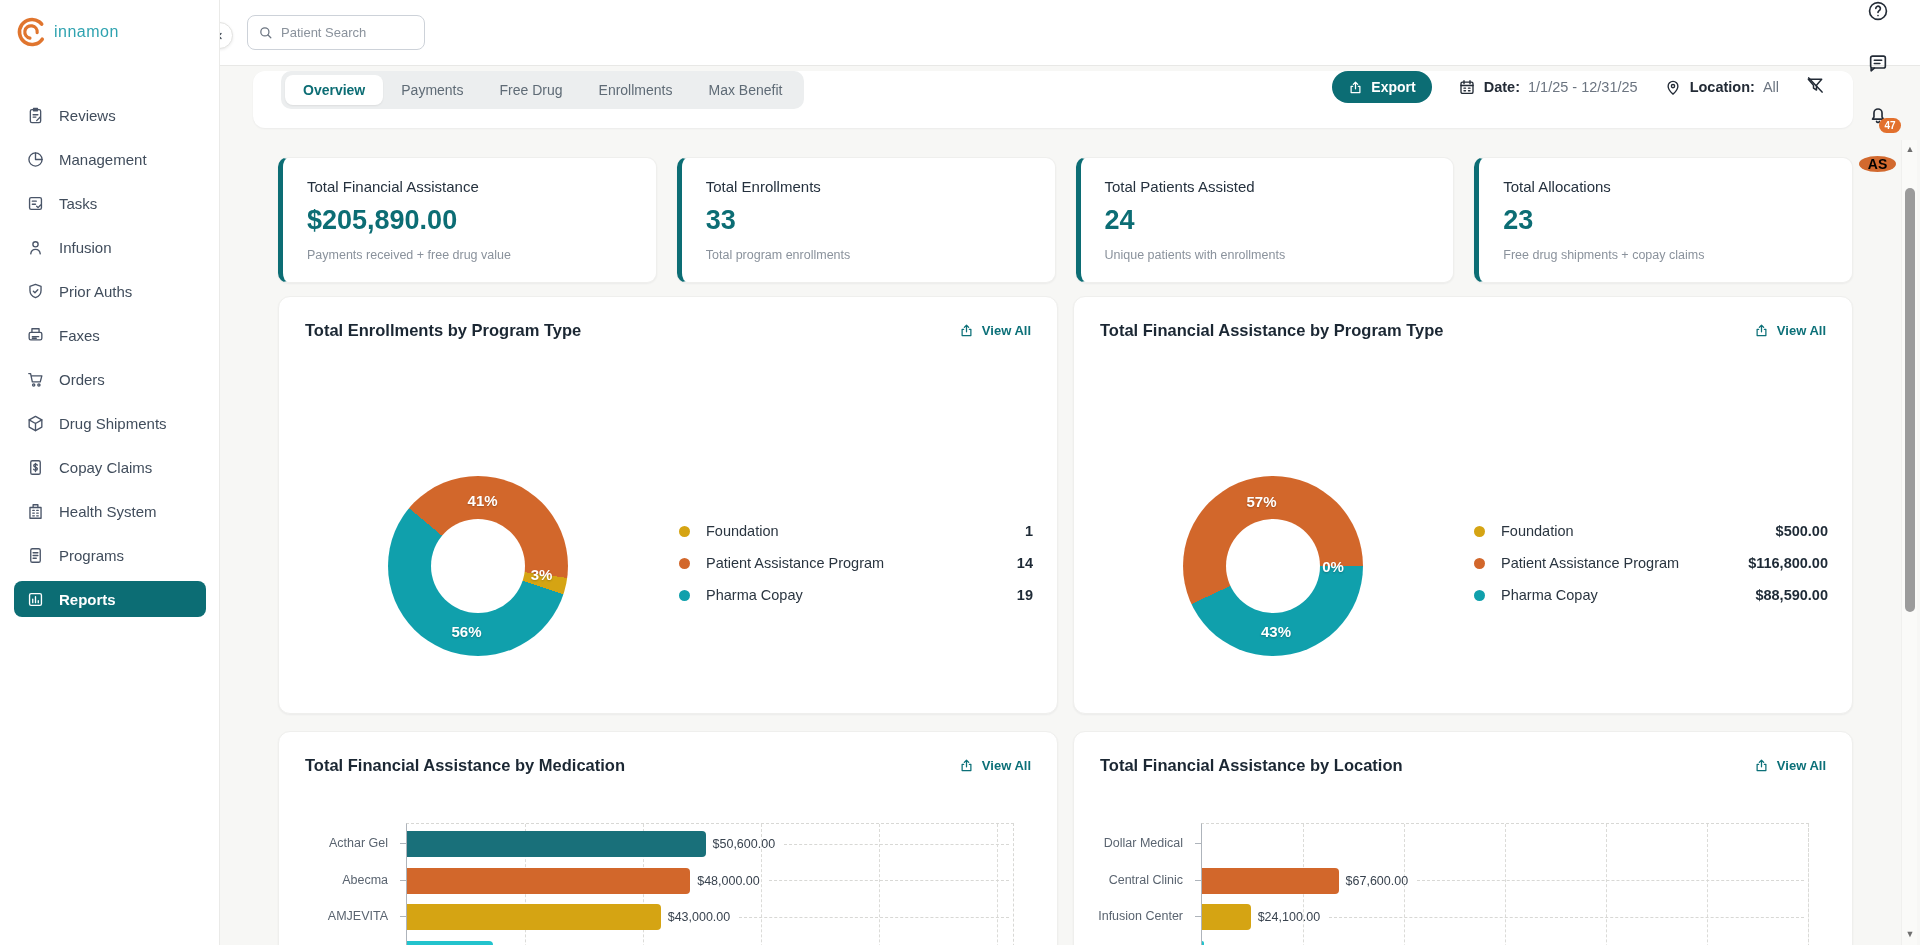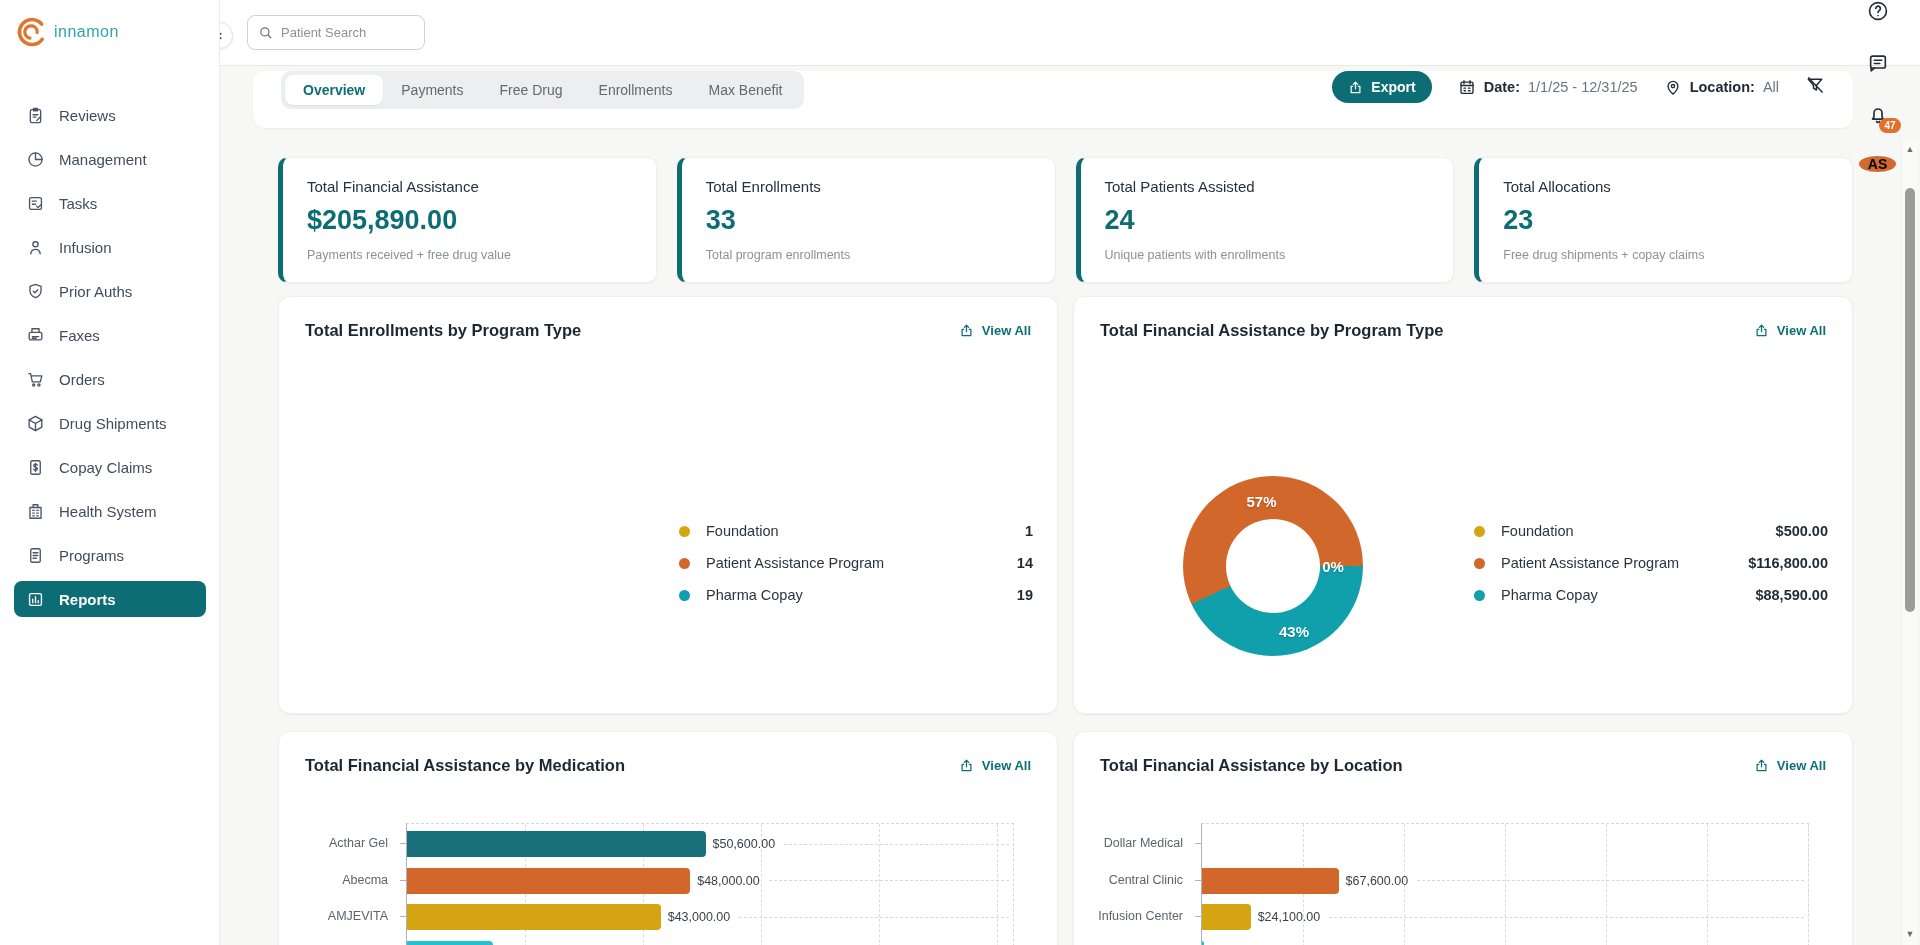--- a/index.html
+++ b/index.html
@@ -301,20 +301,25 @@
     <div class="card-head">
       <span class="card-title">Total Enrollments by Program Type</span>
       <span class="view-all">
         <svg viewBox="0 0 24 24" fill="none" stroke-width="2" stroke-linecap="round" stroke-linejoin="round">
             <path d="M12 14V4M8.5 7L12 3.5 15.5 7"></path>
             <path d="M7.5 10H5v10h14V10h-2.5"></path>
           </svg>
         <span>View All</span>
       </span>
     </div>
+    <div class="donut" id="donut-c1" style="background: conic-gradient(from 310deg, rgb(210, 103, 43) 0deg, rgb(210, 103, 43) 147.6deg, rgb(213, 164, 19) 147.6deg, rgb(213, 164, 19) 158.4deg, rgb(16, 160, 172) 158.4deg, rgb(16, 160, 172) 360deg);">
+        <span class="donut-label" style="left: 94.6039px; top: 24.1608px;">41%</span>
+        <span class="donut-label" style="left: 153.523px; top: 97.7996px;">3%</span>
+        <span class="donut-label" style="left: 78.5392px; top: 154.997px;">56%</span>
+      </div>
     <div class="legend" id="legend-c1">
         <div class="legend-row">
           <span class="legend-dot" style="background:#D5A413"></span>
           <span class="legend-name">Foundation</span>
           <span class="legend-val">1</span>
         </div>
         <div class="legend-row">
           <span class="legend-dot" style="background:#D2672B"></span>
           <span class="legend-name">Patient Assistance Program</span>
           <span class="legend-val">14</span>
@@ -334,21 +339,21 @@
         <svg viewBox="0 0 24 24" fill="none" stroke-width="2" stroke-linecap="round" stroke-linejoin="round">
             <path d="M12 14V4M8.5 7L12 3.5 15.5 7"></path>
             <path d="M7.5 10H5v10h14V10h-2.5"></path>
           </svg>
         <span>View All</span>
       </span>
     </div>
     <div class="donut" id="donut-c2" style="background: conic-gradient(from 245deg, rgb(210, 103, 43) 0deg, rgb(210, 103, 43) 205.2deg, rgb(16, 160, 172) 205.2deg, rgb(16, 160, 172) 360deg);">
         <span class="donut-label" style="left: 78.5392px; top: 25.0027px;">57%</span>
         <span class="donut-label" style="left: 150px; top: 90px;">0%</span>
-        <span class="donut-label" style="left: 111px; top: 155.187px;">43%</span>
+        <span class="donut-label" style="left: 93px; top: 155.187px;">43%</span>
       </div>
     <div class="legend" id="legend-c2">
         <div class="legend-row">
           <span class="legend-dot" style="background:#D5A413"></span>
           <span class="legend-name">Foundation</span>
           <span class="legend-val">$500.00</span>
         </div>
         <div class="legend-row">
           <span class="legend-dot" style="background:#D2672B"></span>
           <span class="legend-name">Patient Assistance Program</span>

